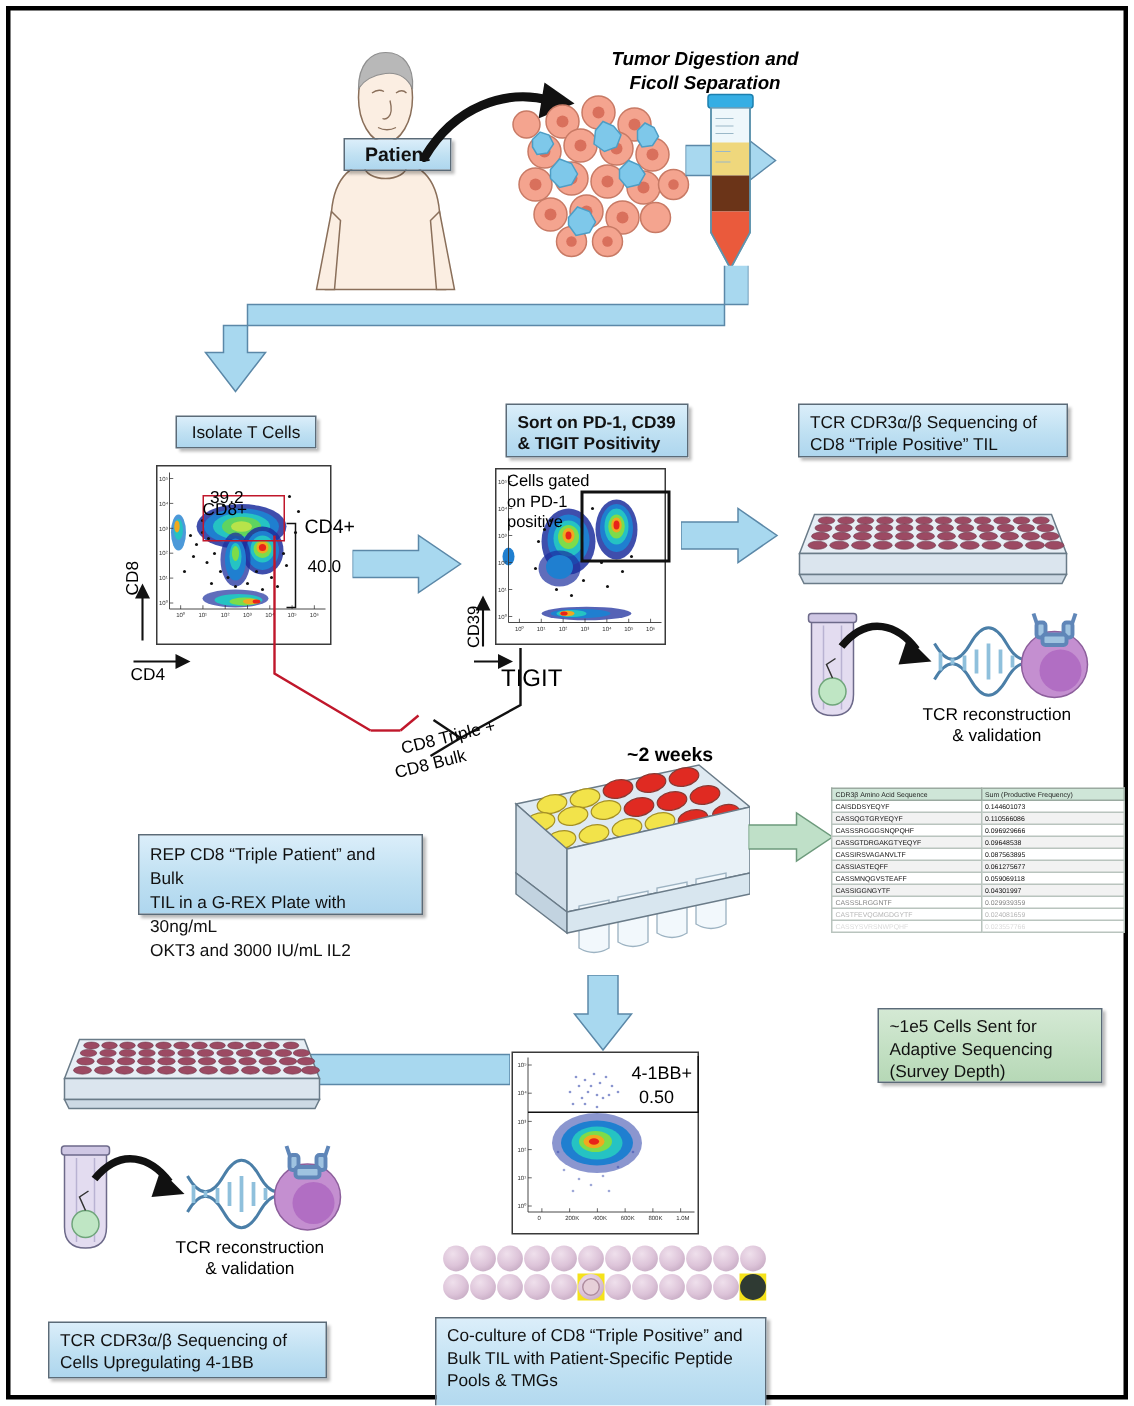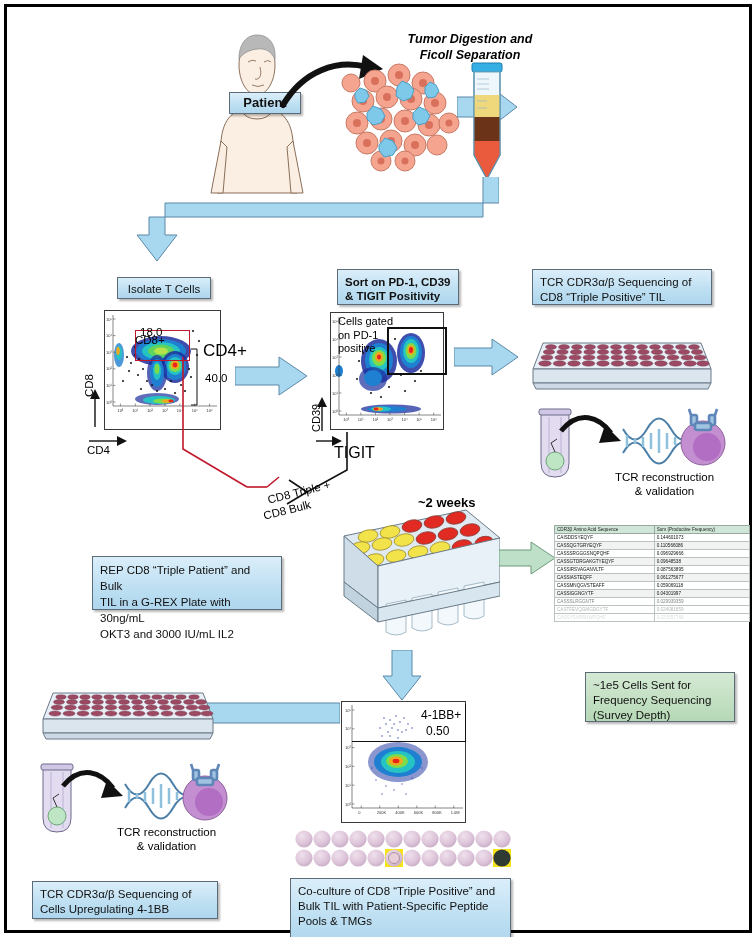--- a/index.html
+++ b/index.html
@@ -240,26 +240,26 @@
           <text x="1" y="59.300000000000004" font-size="4" fill="#333" font-family="&quot;Liberation Sans&quot;, sans-serif">10²</text>
           <line x1="8" y1="74.4" x2="10.5" y2="74.4" stroke="#333" stroke-width=".5"></line>
           <text x="1" y="75.9" font-size="4" fill="#333" font-family="&quot;Liberation Sans&quot;, sans-serif">10¹</text>
           <line x1="8" y1="91" x2="10.5" y2="91" stroke="#333" stroke-width=".5"></line>
           <text x="1" y="92.5" font-size="4" fill="#333" font-family="&quot;Liberation Sans&quot;, sans-serif">10⁰</text>
         </svg>
     
     <div class="abs" style="left:30px;top:19px;width:53px;height:29px;border:1.6px solid #c0172b;"></div>
   </div>
   <div class="plain" style="left:128px;top:304px;font-size:11.5px;margin-top:22px;">CD8+</div>
-  <div class="plain" style="left:133px;top:318px;font-size:11.5px;">18.0</div>
+  <div class="plain" style="left:133px;top:318px;font-size:11.5px;">39.2</div>
 
   <svg class="abs" style="left:182px;top:340px;" width="14" height="62">
     <path d="M2 2 L8 2 L8 58 L2 58" fill="none" stroke="#111" stroke-width="1"></path>
   </svg>
-  <div class="plain" style="left:196px;top:336px;font-size:17px;">CD4+</div>
+  <div class="plain" style="left:196px;top:336px;font-size:13px;">CD4+</div>
   <div class="plain" style="left:198px;top:364px;font-size:11.5px;">40.0</div>
 
   <svg class="abs" style="left:76px;top:380px;" width="22" height="42">
     <path d="M12 40 L12 8" stroke="#111" stroke-width="1.4"></path>
         <polygon points="12,2 7,12 17,12" fill="#111"></polygon>
   </svg>
   <div class="axlab vert" style="left:76px;top:390px;font-size:11.5px;">CD8</div>
   <svg class="abs" style="left:80px;top:424px;" width="44" height="22">
     <path d="M2 10 L34 10" stroke="#111" stroke-width="1.4"></path>
         <polygon points="40,10 30,5 30,15" fill="#111"></polygon>
@@ -605,21 +605,21 @@
           </tr>
           <tr class="f3">
             <td>CASSYSVRSNWPQHF</td>
             <td>0.023557766</td>
           </tr>
         </tbody>
   </table>
 
   <div class="lbox green" style="left:578px;top:665px;width:150px;height:50px;line-height:15px;">
     <div>~1e5 Cells Sent for</div>
-    <div>Frequency Sequencing</div>
+    <div>Adaptive Sequencing</div>
     <div>(Survey Depth)</div>
   </div>
 
   <svg class="arrow" style="left:374px;top:643px;" width="42" height="52">
     <polygon class="bluefill" points="11,0 31,0 31,26 40,26 21,50 2,26 11,26"></polygon>
   </svg>
 
   <div class="plot" style="left:334px;top:694px;width:125px;height:122px;">
     <svg width="123" height="120" viewBox="0 0 123 120">
       <g fill="#2b3fa8">

